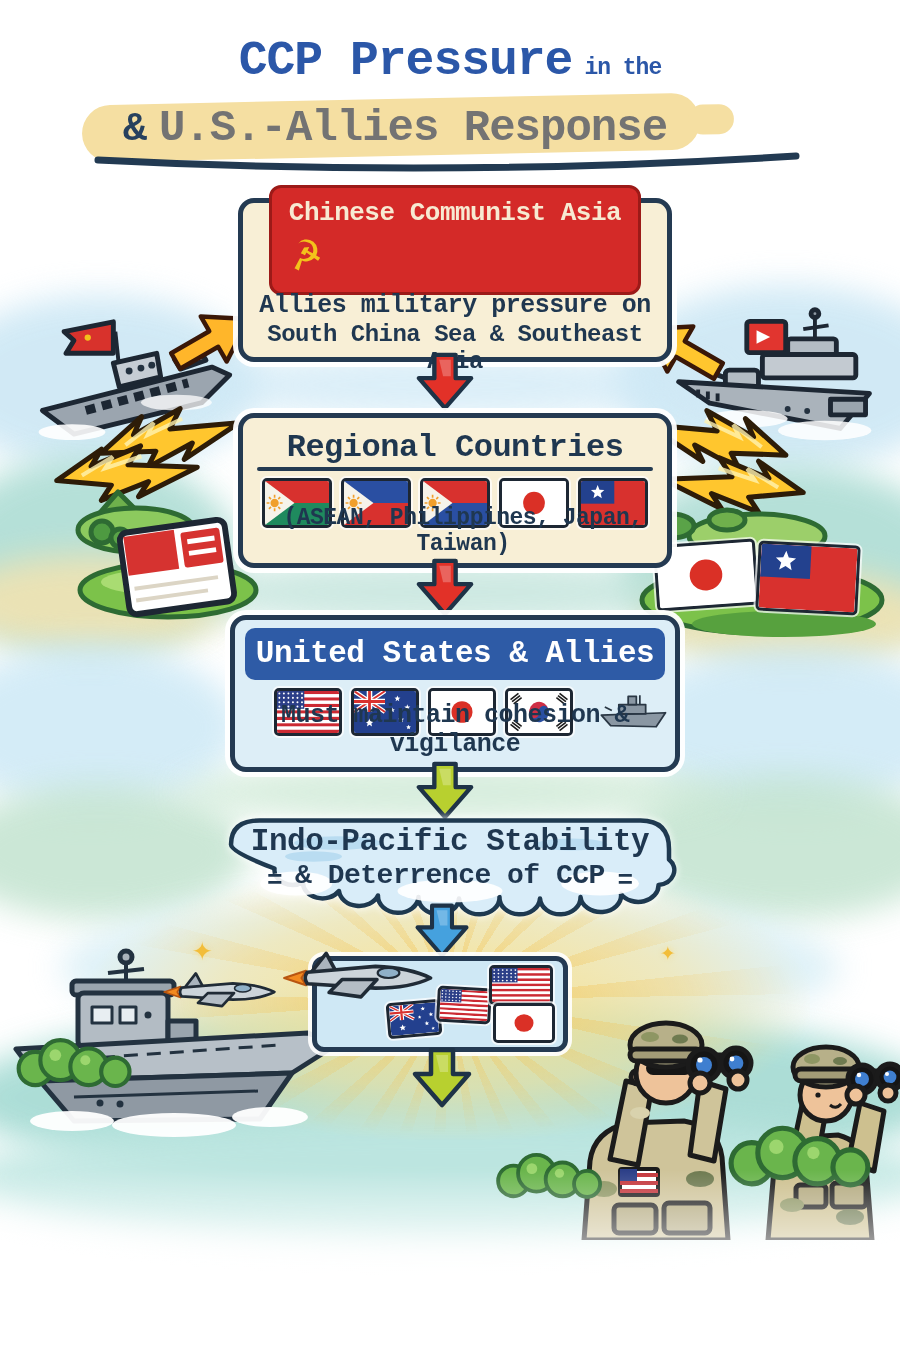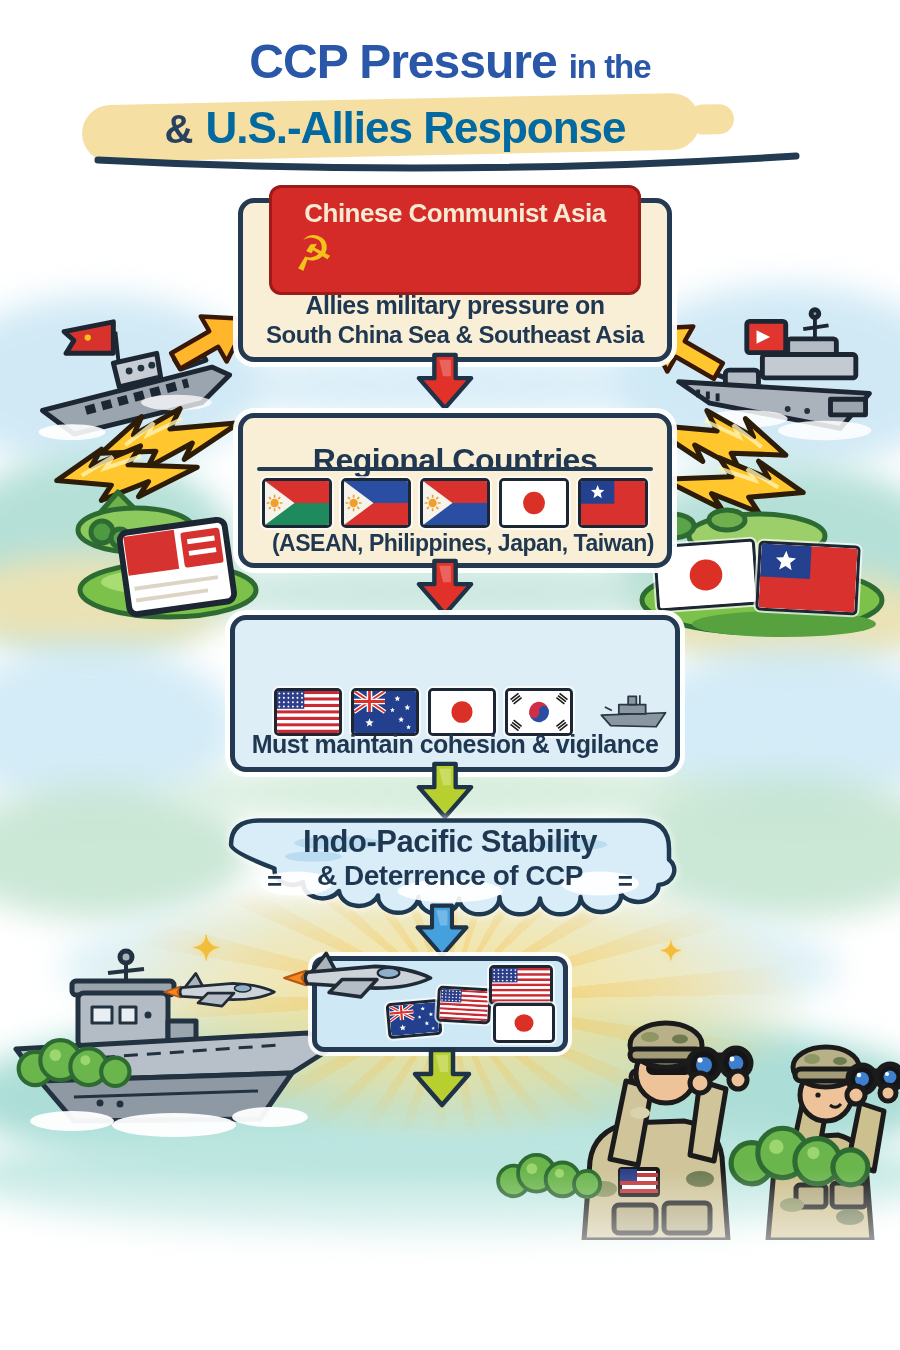--- a/index.html
+++ b/index.html
@@ -1,38 +1,38 @@
 <!DOCTYPE html>
 <html><head>
 <meta charset="utf-8">
 <style>
   html,body{margin:0;padding:0;background:#ffffff;}
   .stage{position:relative;width:900px;height:1350px;background:#ffffff;overflow:hidden;
-         font-family:Liberation Sans, sans-serif;}
+         font-family:Liberation Mono, monospace;}
   .abs{position:absolute;}
   
   .wb{position:absolute;border-radius:50%;filter:blur(16px);opacity:.85;}
   .burst{position:absolute;left:90px;top:860px;width:720px;height:280px;
          background:radial-gradient(ellipse at center,rgba(250,225,140,.95) 0%,rgba(250,226,150,.55) 45%,rgba(250,226,150,0) 72%);}
   .rays{position:absolute;left:90px;top:860px;width:720px;height:280px;
         background:repeating-conic-gradient(from 0deg at 50% 50%,rgba(243,195,85,.45) 0deg 5deg,rgba(243,195,85,0) 5deg 14deg);
         -webkit-mask-image:radial-gradient(ellipse at center,#000 15%,transparent 68%);
         mask-image:radial-gradient(ellipse at center,#000 15%,transparent 68%);}
   .fadebottom{position:absolute;left:0;top:1170px;width:900px;height:180px;
         background:linear-gradient(to bottom,rgba(255,255,255,0),#ffffff 70%);}
   
   .title1{position:absolute;left:0;top:34px;width:900px;display:flex;justify-content:center;
           align-items:baseline;gap:12px;color:#2b57a8;font-weight:bold;letter-spacing:-1px;}
-  .t-lg{font-size:48px;} .t-sm{font-size:33px;} .t-lg2{font-size:45px;}
+  .t-lg{font-size:48px;} .t-sm{font-size:23px;} .t-lg2{font-size:45px;}
   .swoosh{position:absolute;left:82px;top:99px;width:618px;height:57px;background:#f5dfa2;
           border-radius:30px;transform:rotate(-1.2deg);}
   .swoosh:after{content:"";position:absolute;right:-34px;top:12px;width:46px;height:30px;border-radius:20px;background:#f5dfa2;}
   .title2{position:absolute;left:0px;top:103px;width:790px;display:flex;justify-content:center;
           align-items:baseline;gap:12px;font-weight:bold;}
-  .amp{color:#27415e;font-size:40px;} .t2{color:#0369a1;font-size:44px;letter-spacing:-1px;}
+  .amp{color:#27415e;font-size:40px;} .t2{color:#737373;font-size:44px;letter-spacing:-1px;}
   
   .fbox{position:absolute;background:#f8efd6;border:5px solid #243a52;border-radius:16px;
         box-shadow:0 0 0 5px rgba(255,255,255,.95);}
   .navytxt{color:#1f3750;font-weight:bold;text-align:center;letter-spacing:-0.5px;}
   .ccp-head{position:absolute;left:26px;right:26px;top:-18px;height:104px;background:#d42a28;
             border:3px solid #9c1a18;border-radius:12px;color:#f7ead2;text-align:center;}
   .flagrow{display:flex;justify-content:center;align-items:center;gap:9px;}
   .flag{display:inline-block;border:3px solid #1d2733;border-radius:5px;overflow:hidden;background:#fff;
         box-shadow:0 0 0 2px rgba(255,255,255,.7);flex:0 0 auto;}
   .flag svg{display:block;width:100%;height:100%;}
@@ -207,21 +207,21 @@
   <div class="navytxt" style="position:absolute;left:0;right:0;top:88px;font-size:25px;">Allies military pressure on</div>
   <div class="navytxt" style="position:absolute;left:0;right:0;top:118px;font-size:24px;">South China Sea &amp; Southeast Asia</div>
 </div>
 
 <div class="darrow" style="left:414px;top:351px;"><svg width="100%" height="100%" viewBox="0 0 64 64">
         <polygon points="21,4 43,4 43,28 59,28 32,59 5,28 21,28" fill="#e23128" stroke="#1e3347" stroke-width="4.5" stroke-linejoin="round"></polygon>
         <polygon points="26,9 38,9 38,26 30,26" fill="#ffffff" opacity="0.25"></polygon>
       </svg></div>
 
 <div class="fbox" style="left:238px;top:413px;width:424px;height:145px;">
-  <div class="navytxt" style="margin-top:24px;font-size:32px;">Regional Countries</div>
+  <div class="navytxt" style="margin-top:11px;font-size:32px;">Regional Countries</div>
   <div style="position:absolute;left:14px;right:14px;top:49px;height:4px;background:#243a52;border-radius:2px;"></div>
   <div class="flagrow" style="position:absolute;left:0;right:0;top:60px;--fw:64px;--fh:44px;">
         <span class="flag" style="width: 64px; height: 44px;">
           <svg viewBox="0 0 100 66" preserveAspectRatio="none">
             <rect width="100" height="33" fill="#d8312e"></rect>
             <rect y="33" width="100" height="33" fill="#1f8a5e"></rect>
             <polygon points="0,0 46,33 0,66" fill="#f6f3ea"></polygon>
             <circle cx="15" cy="33" r="6.5" fill="#f09f2c"></circle>
             <line x1="23.0" y1="33.0" x2="27.5" y2="33.0" stroke="#f09f2c" stroke-width="2.6"></line>
             <line x1="20.7" y1="38.7" x2="23.8" y2="41.8" stroke="#f09f2c" stroke-width="2.6"></line>
@@ -281,20 +281,21 @@
       </div>
   <div class="navytxt" style="position:absolute;left:0;right:0;bottom:6px;font-size:23px;padding-left:16px;">(ASEAN, Philippines, Japan, Taiwan)</div>
 </div>
 
 <div class="darrow" style="left:414px;top:557px;"><svg width="100%" height="100%" viewBox="0 0 64 64">
         <polygon points="21,4 43,4 43,28 59,28 32,59 5,28 21,28" fill="#e23128" stroke="#1e3347" stroke-width="4.5" stroke-linejoin="round"></polygon>
         <polygon points="26,9 38,9 38,26 30,26" fill="#ffffff" opacity="0.25"></polygon>
       </svg></div>
 
 <div class="fbox" style="left:230px;top:615px;width:440px;height:147px;background:#ddeef7;">
+  <div class="hdr-blue">United States &amp; Allies</div>
   <div class="flagrow" style="position:absolute;left:0;right:64px;top:68px;--fw:62px;--fh:42px;">
         <span class="flag" style="width: 62px; height: 42px;">
           <svg viewBox="0 0 100 66" preserveAspectRatio="none">
             <rect y="0.00" width="100" height="5.08" fill="#cc2a33"></rect>
             <rect y="5.08" width="100" height="5.08" fill="#ffffff"></rect>
             <rect y="10.15" width="100" height="5.08" fill="#cc2a33"></rect>
             <rect y="15.23" width="100" height="5.08" fill="#ffffff"></rect>
             <rect y="20.31" width="100" height="5.08" fill="#cc2a33"></rect>
             <rect y="25.38" width="100" height="5.08" fill="#ffffff"></rect>
             <rect y="30.46" width="100" height="5.08" fill="#cc2a33"></rect>

